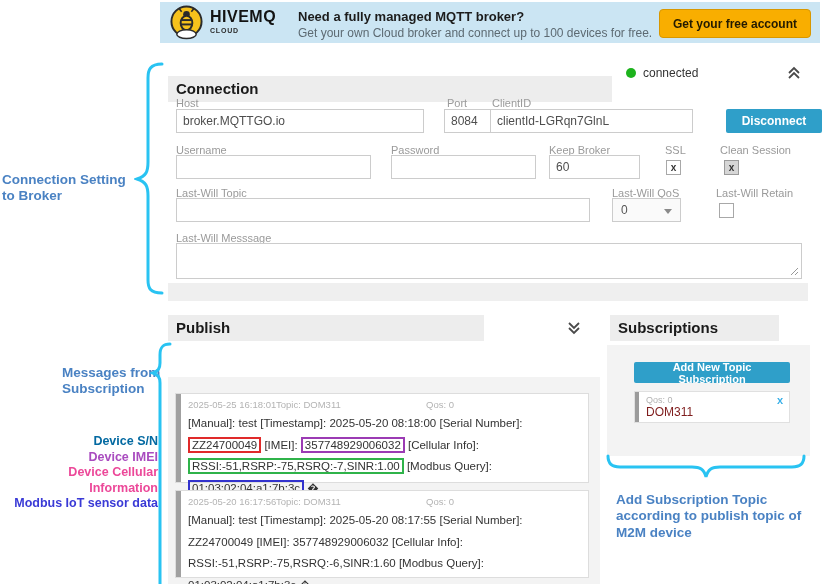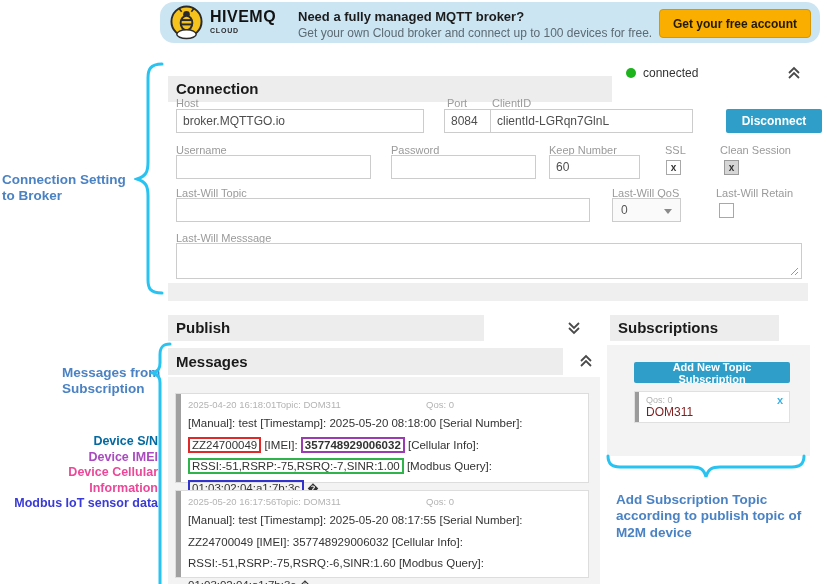--- a/index.html
+++ b/index.html
@@ -1,19 +1,19 @@
 <!DOCTYPE html>
 <html><head>
 <meta charset="utf-8">
 <style>
   html,body{margin:0;padding:0;background:#fff;}
   .stage{position:relative;width:827px;height:584px;background:#fff;overflow:hidden;
          font-family:"Liberation Sans", sans-serif;}
   
-  .banner{position:absolute;left:160px;top:2px;width:660px;height:41px;background:#cbe5f3;border-radius:14px;}
+  .banner{position:absolute;left:160px;top:2px;width:660px;height:41px;background:#cbe5f3;}
   .logo{position:absolute;left:9px;top:3px;width:35px;height:35px;}
   .brand{position:absolute;left:50px;top:7px;line-height:1;}
   .brand-name{font-size:16px;font-weight:800;color:#131313;letter-spacing:.5px;}
   .brand-sub{font-size:7px;font-weight:bold;color:#2b2b2b;letter-spacing:.8px;margin-top:2px;}
   .headline{position:absolute;left:138px;top:7px;font-size:13px;font-weight:bold;color:#1c1c1c;}
   .subheadline{position:absolute;left:138px;top:24px;font-size:12px;color:#5d6a72;}
   .cta{position:absolute;right:9px;top:7px;height:27px;padding:0 13px;background:#f9ae00;
        border:1px solid #d89700;border-radius:4px;font-size:12px;font-weight:bold;color:#231a00;
        display:flex;align-items:center;cursor:pointer;}
   
@@ -58,21 +58,21 @@
   .msgs-hdr-gray{position:absolute;left:0;top:0;width:395px;height:27px;}
   .msgs-hdr-gray .hdr-title{position:absolute;left:8px;top:5px;}
   .msgs-chev{position:absolute;left:410px;top:5px;}
   .msgs-body{position:absolute;left:168px;top:377px;width:432px;height:207px;background:#f3f3f3;}
   .card{position:absolute;left:7px;width:414px;background:#fff;border:1px solid #ddd;box-sizing:border-box;}
   .card .bar{position:absolute;left:0;top:0;bottom:0;width:5px;background:#a0a0a0;}
   .card-hdr{position:absolute;top:5px;font-size:9.5px;color:#b3b3b3;white-space:nowrap;}
   .msg-body{position:absolute;left:12px;right:8px;top:19px;font-size:11.5px;color:#333;line-height:21.5px;}
   .hl{border:2px solid;padding:0 2px;}
   .hl-red{border-color:#e02a2a;}
-  .hl-purple{border-color:#9b3bb4;font-weight:bold;}
+  .hl-purple{border-color:#9b3bb4;}
   .hl-green{border-color:#2fb34a;}
   .hl-blue{border-color:#3232cd;}
   
   .subs-hdr{position:absolute;left:610px;top:315px;width:206px;height:26px;background:#fff;padding-left:44px;}
   .subs-hdr-gray{position:absolute;left:0;top:0;width:169px;height:26px;}
   .subs-hdr-gray .hdr-title{position:absolute;left:8px;top:4px;}
   .subs-chev{position:absolute;right:2px;top:5px;}
   .subs-body{position:absolute;left:607px;top:345px;width:203px;height:111px;background:#f3f3f3;}
   .add-sub{position:absolute;left:27px;top:17px;width:156px;height:21px;font-size:11px;}
   .sub-card{position:absolute;left:27px;top:46px;width:156px;height:32px;background:#fff;
@@ -138,21 +138,21 @@
     <div class="lbl" style="left:279px;top:37px">Port</div>
     <input class="inp" style="left: 276px; top: 49px; width: 56px;" value="8084">
     <div class="lbl" style="left:324px;top:37px">ClientID</div>
     <input class="inp" style="left: 322px; top: 49px; width: 203px;" value="clientId-LGRqn7GlnL">
     <button class="btn-teal disconnect">Disconnect</button>
 
     <div class="lbl" style="left:8px;top:84px">Username</div>
     <input class="inp" style="left: 8px; top: 95px; width: 195px;" value="">
     <div class="lbl" style="left:223px;top:84px">Password</div>
     <input class="inp" style="left: 223px; top: 95px; width: 145px;" value="">
-    <div class="lbl" style="left:381px;top:84px">Keep Number</div>
+    <div class="lbl" style="left:381px;top:84px">Keep Broker</div>
     <input class="inp" style="left: 381px; top: 95px; width: 91px;" value="60">
     <div class="lbl" style="left:497px;top:84px">SSL</div>
     <div class="cb" style="left:498px;top:100px">x</div>
     <div class="lbl" style="left:552px;top:84px">Clean Session</div>
     <div class="cb gray" style="left:556px;top:100px">x</div>
 
     <div class="lbl" style="left:8px;top:127px">Last-Will Topic</div>
     <input class="inp" style="left: 8px; top: 138px; width: 414px;" value="">
     <div class="lbl" style="left:444px;top:127px">Last-Will QoS</div>
     <div class="qos-select">
@@ -175,33 +175,24 @@
   <div class="pub">
     <div class="pub-gray graybar">
       <div class="hdr-title">Publish</div>
     </div>
     <svg class="chev pub-chev" viewBox="0 0 16 16">
       <polyline points="3,3 8,8 13,3"></polyline>
         <polyline points="3,8 8,13 13,8"></polyline>
     </svg>
   </div>
 
-  <div class="msgs-hdr">
-    <div class="msgs-hdr-gray graybar">
-      <div class="hdr-title">Messages</div>
-    </div>
-    <svg class="chev msgs-chev" viewBox="0 0 16 16">
-      <polyline points="3,8 8,3 13,8"></polyline>
-        <polyline points="3,13 8,8 13,13"></polyline>
-    </svg>
-  </div>
   <div class="msgs-body">
     <div class="card" style="top:16px;height:90px">
       <div class="bar"></div>
-      <div class="card-hdr" style="left:12px">2025-04-20 16:18:01</div>
+      <div class="card-hdr" style="left:12px">2025-05-25 16:18:01</div>
       <div class="card-hdr" style="left:100px">Topic: DOM311</div>
       <div class="card-hdr" style="left:250px">Qos: 0</div>
       <div class="msg-body"><span>[Manual]: test [Timestamp]: 2025-05-20 08:18:00 [Serial Number]: </span><span class="hl hl-red">ZZ24700049</span><span> [IMEI]: </span><span class="hl hl-purple">357748929006032</span><span> [Cellular Info]: </span><span class="hl hl-green">RSSI:-51,RSRP:-75,RSRQ:-7,SINR:1.00</span><span> [Modbus Query]: </span><span class="hl hl-blue">01:03:02:04:a1:7b:3c</span><span> �</span></div>
     </div>
     <div class="card" style="top:113px;height:88px">
       <div class="bar"></div>
       <div class="card-hdr" style="left:12px">2025-05-20 16:17:56</div>
       <div class="card-hdr" style="left:100px">Topic: DOM311</div>
       <div class="card-hdr" style="left:250px">Qos: 0</div>
       <div class="msg-body"><span>[Manual]: test [Timestamp]: 2025-05-20 08:17:55 [Serial Number]: ZZ24700049 [IMEI]: 357748929006032 [Cellular Info]: RSSI:-51,RSRP:-75,RSRQ:-6,SINR:1.60 [Modbus Query]: 01:03:02:04:a1:7b:3c �</span></div>

